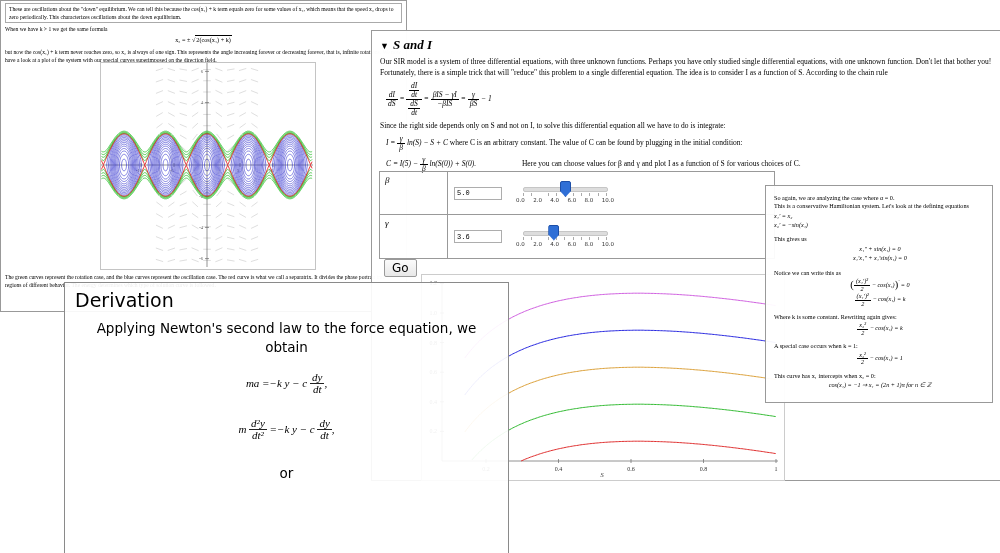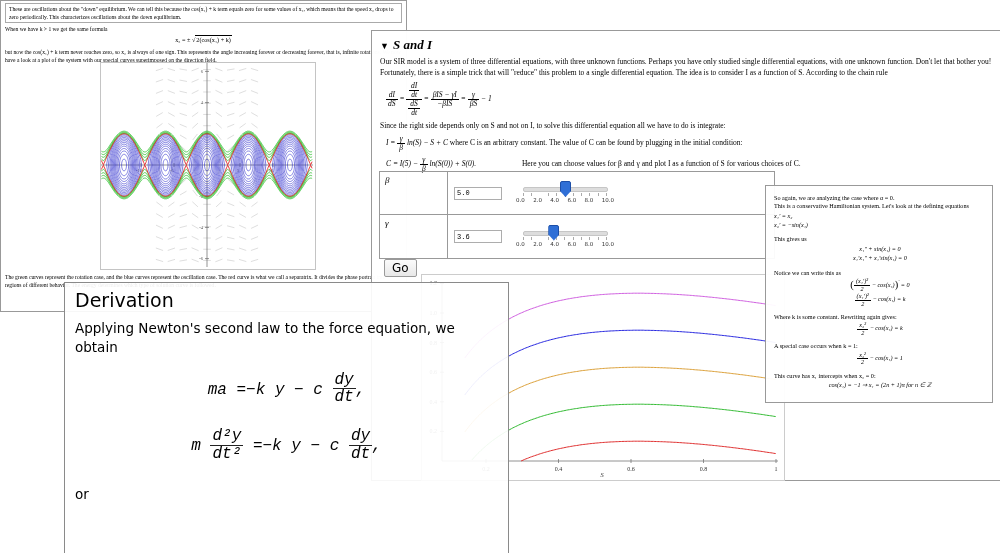--- a/index.html
+++ b/index.html
@@ -43,23 +43,23 @@
   #win-hamiltonian .tl{margin:0;}
   #win-hamiltonian .gap{margin-top:6px;}
   #win-hamiltonian .ceq{text-align:center;font-style:italic;margin:1px 0;}
   #win-hamiltonian .leq{font-style:italic;margin:1px 0;}
   .bigparen{font-size:1.7em;vertical-align:middle;font-style:normal;}
   .primed{vertical-align:super;font-size:.8em;}
   
   #win-derivation{left:20px;top:282px;width:445px;height:284px;z-index:4;background:rgba(255,255,255,.92);border:1px solid #8a8a8a;
      font-family:"DejaVu Sans",sans-serif;font-size:13.5px;line-height:1.45;padding:4px 10px;margin-left:44px;}
   #derivation-title{font-size:19px;margin:0 0 2px 0;font-weight:normal;}
-  .deq{font-family:Liberation Mono, monospace;font-style:italic;text-align:center;font-size:16px;margin:14px 0 22px 0;}
+  .deq{font-family:Liberation Serif, serif;font-style:italic;text-align:center;font-size:11px;margin:14px 0 22px 0;}
   .deq .frac>.num{border-bottom:.9px solid #222;text-align:center;}
-  #win-derivation p{margin:4px 0 10px 0;}
+  #win-derivation p{margin:4px 0 10px 0;text-align:center;}
   svg{display:block;}
 </style>
 </head>
 <body>
 
 <div class="win" id="win-pendulum">
   <div class="p" id="pendulum-p1">These are oscillations about the "down" equilibrium. We can tell this because the cos(x₁) + k term equals zero for some values of x₁, which means that the speed x₂ drops to zero periodically. This characterizes oscillations about the down equilibrium.</div>
   <div class="p">When we have k &gt; 1 we get the same formula</div>
   <div class="formula-line"><span>x₂ = ± </span><span>√</span><span class="sqrt">2(cos(x₁) + k)</span></div>
   <div class="p">but now the cos(x₁) + k term never reaches zero, so x₂ is always of one sign. This represents the angle increasing forever or decreasing forever, that is, infinite rotations. We now have a look at a plot of the system with our special curves superimposed on the direction field.</div>

